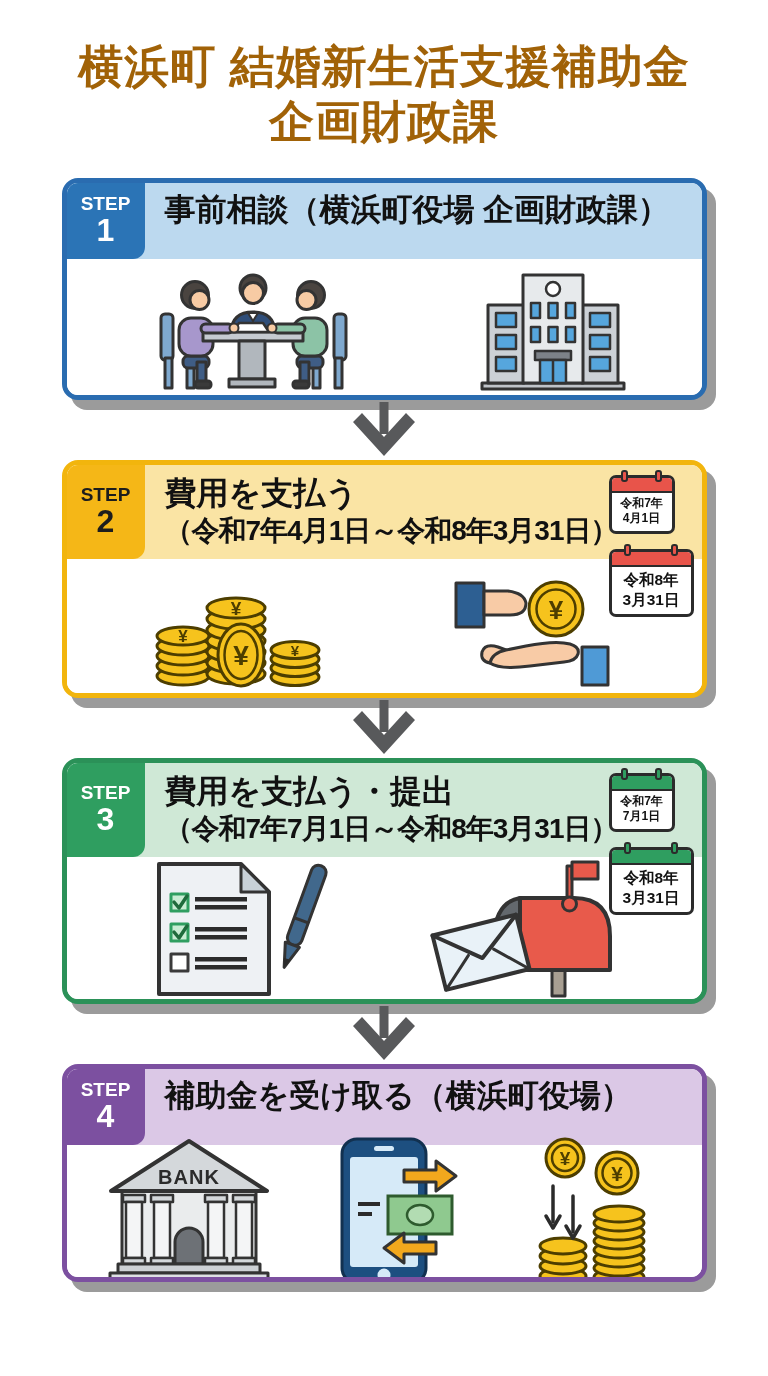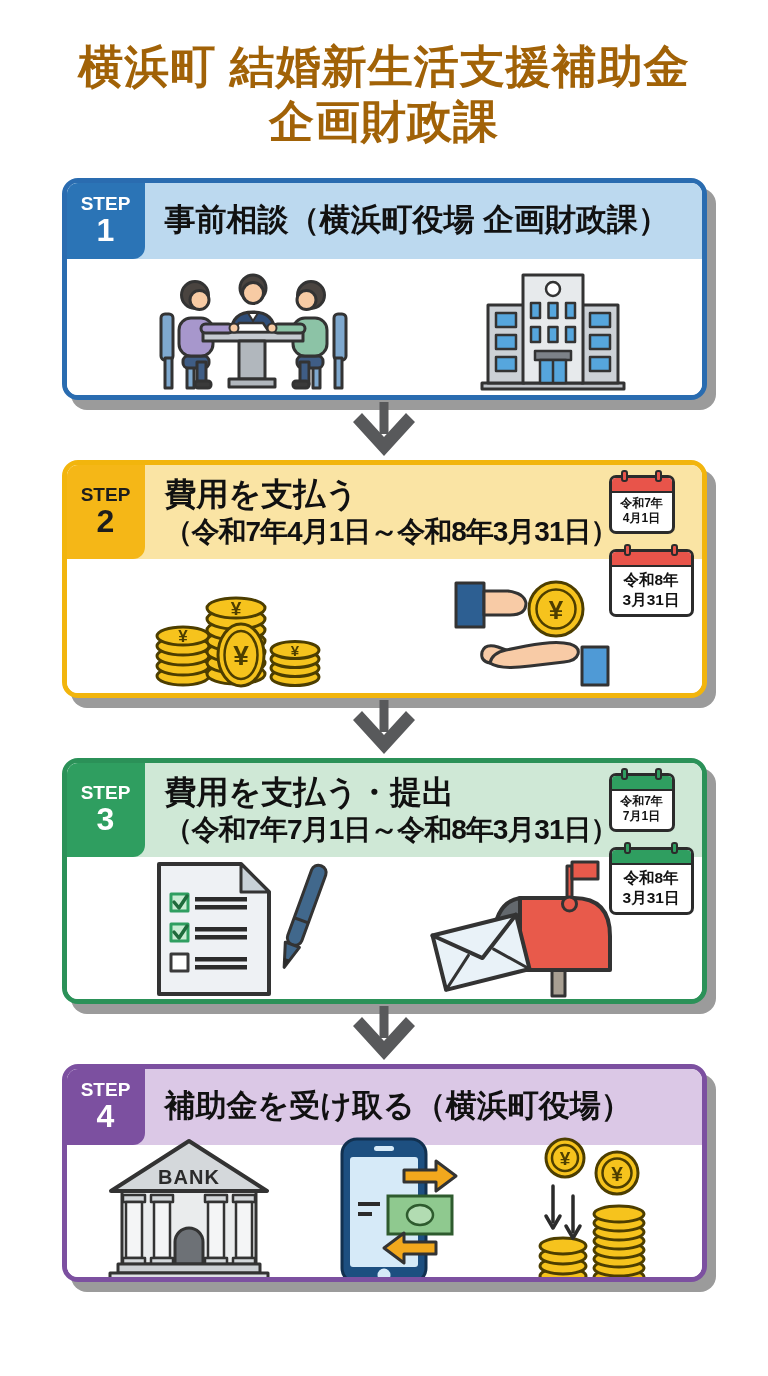--- a/index.html
+++ b/index.html
@@ -17,21 +17,21 @@
   .card--s2 .card-header, .card--s3 .card-header { min-height:94px; }
 
   .badge { width:78px; flex:0 0 78px; background:var(--badge,#666); color:#fff; display:flex;
     flex-direction:column; align-items:center; justify-content:center;
     border-bottom-right-radius:12px; padding:4px 0; position:relative; z-index:3; }
   .card--s2 .badge { color:#1d1d1d; }
   .badge-word { font-size:19px; font-weight:bold; line-height:1; }
   .badge-num  { font-size:32px; font-weight:bold; line-height:1.1; }
 
   .header-strip { flex:1; position:relative; display:flex; flex-direction:column;
-    justify-content:center; padding:8px 14px 8px 20px; }
+    padding:8px 14px 8px 20px; }
   .header-text { position:relative; z-index:1; }
   .header-title { font-size:31px; font-weight:bold; color:#111; line-height:1.25; }
   .card--s2 .header-title, .card--s3 .header-title { font-size:32px; }
   .header-subtitle { font-size:28px; font-weight:bold; color:#111; line-height:1.25; letter-spacing:-1px; }
 
   .calendars { position:absolute; top:10px; right:8px; display:flex; gap:6px;
     align-items:flex-start; z-index:2;flex-direction:column; }
   .calendar { background:#fff; border:3px solid #2b2b2b; border-radius:7px; text-align:center; }
   .cal-top { position:relative; height:13px; background:var(--cal,#d33); border-bottom:2px solid #2b2b2b;
     border-radius:4px 4px 0 0; }

